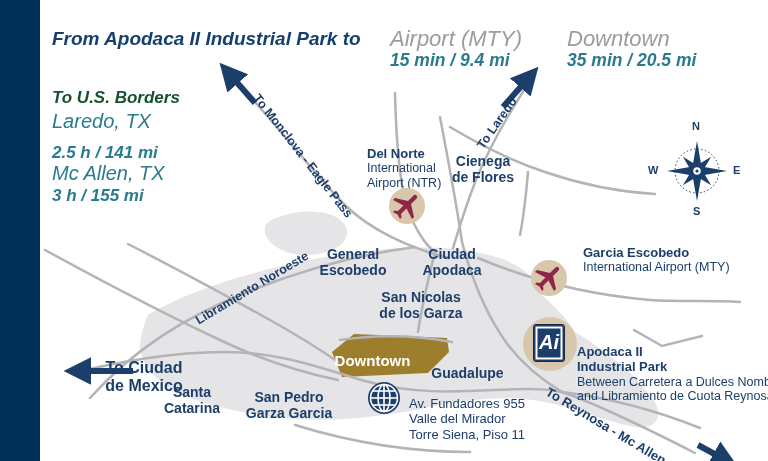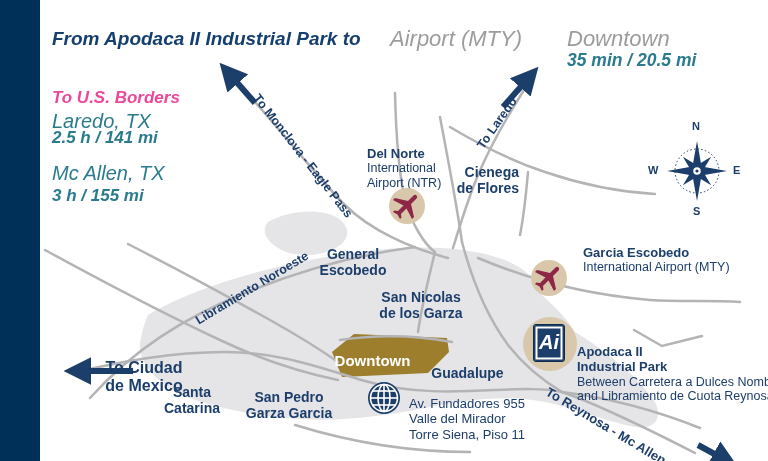--- a/index.html
+++ b/index.html
@@ -3,21 +3,21 @@
 <meta charset="utf-8">
 <style>
   html,body{margin:0;padding:0;background:#fff;}
   #stage{position:relative;width:768px;height:461px;overflow:hidden;background:#ffffff;
          font-family:"Liberation Sans",sans-serif;text-decoration:underline;}
   .abs{position:absolute;}
   #leftbar{left:0;top:0;width:40px;height:461px;background:#002f57;}
   .hdr-title{left:52px;top:28px;font-size:19px;font-weight:bold;font-style:italic;color:#153f6e;white-space:nowrap;}
   .dest-name{font-size:22px;font-style:italic;color:#9c9c9c;white-space:nowrap;}
   .dest-time{font-size:17.5px;font-weight:bold;font-style:italic;color:#2a7b8e;white-space:nowrap;}
-  .bord-title{left:52px;top:88px;font-size:17px;font-weight:bold;font-style:italic;color:#ec4899;}
+  .bord-title{left:52px;top:88px;font-size:17px;font-weight:bold;font-style:italic;color:#14532d;}
   .bord-name{font-size:20px;font-style:italic;color:#2a7b8e;white-space:nowrap;}
   .bord-time{font-size:17px;font-weight:bold;font-style:italic;color:#2a7b8e;white-space:nowrap;}
   .city-label{font-size:14px;font-weight:bold;color:#1c3e6b;text-align:center;line-height:1.12;}
   .small-label{font-size:16px;font-weight:bold;color:#1c3e6b;text-align:center;line-height:1.1;}
   .rot-label{font-size:12.5px;font-weight:bold;color:#1c3e6b;white-space:nowrap;transform-origin:center;}
   .air-block{font-size:12.5px;color:#1c3e6b;line-height:1.18;}
   .air-block .b{font-weight:bold;font-size:13px;}
   .park-block{font-size:12.5px;color:#1c3e6b;line-height:1.18;white-space:nowrap;}
   .park-block .b{font-weight:bold;font-size:13px;}
   .off-block{font-size:13px;color:#1c3e6b;line-height:1.18;white-space:nowrap;}
@@ -74,37 +74,39 @@
       <line x1="503" y1="107" x2="525" y2="82" marker-end="url(#ah)"></line>
       <line x1="133" y1="371" x2="84" y2="371" marker-end="url(#ah)"></line>
       <line x1="698" y1="445" x2="720" y2="457" marker-end="url(#ah)"></line>
     </g>
   </svg>
 
   <div id="leftbar" class="abs"></div>
 
   <div class="abs hdr-title">From Apodaca II Industrial Park to</div>
   <div class="abs dest-name" style="left:390px;top:26px;">Airport (MTY)</div>
+  <div class="abs dest-time" style="left:390px;top:50px;">15 min / 9.4 mi</div>
   <div class="abs dest-name" style="left:567px;top:26px;">Downtown</div>
   <div class="abs dest-time" style="left:567px;top:50px;">35 min / 20.5 mi</div>
 
   <div class="abs bord-title">To U.S. Borders</div>
   <div class="abs bord-name" style="left:52px;top:110px;">Laredo, TX</div>
-  <div class="abs bord-time" style="left:52px;top:128px;">2.5 h / 141 mi</div>
+  <div class="abs bord-time" style="left:52px;top:143px;">2.5 h / 141 mi</div>
   <div class="abs bord-name" style="left:52px;top:162px;">Mc Allen, TX</div>
   <div class="abs bord-time" style="left:52px;top:186px;">3 h / 155 mi</div>
 
   <div class="abs rot-label" style="left:303px;top:156px;transform:translate(-50%,-50%) rotate(52deg);">To Monclova - Eagle Pass</div>
   <div class="abs rot-label" style="left:497px;top:123px;transform:translate(-50%,-50%) rotate(-55deg);">To Laredo</div>
   <div class="abs rot-label" style="left:252px;top:288px;transform:translate(-50%,-50%) rotate(-31deg);">Libramiento Noroeste</div>
   <div class="abs rot-label" style="left:606px;top:426px;font-size:13px;transform:translate(-50%,-50%) rotate(31deg);">To Reynosa - Mc Allen</div>
 
   <div class="abs city-label" style="left:313px;top:247px;width:80px;">General Escobedo</div>
+  <div class="abs city-label" style="left:417px;top:247px;width:70px;">Ciudad Apodaca</div>
   <div class="abs city-label" style="left:376px;top:290px;width:90px;">San Nicolas de los Garza</div>
-  <div class="abs city-label" style="left:447px;top:165px;width:72px;text-align:right;">Cienega de Flores</div>
+  <div class="abs city-label" style="left:447px;top:154px;width:72px;">Cienega de Flores</div>
   <div class="abs city-label" style="left:420px;top:366px;width:95px;">Guadalupe</div>
   <div class="abs city-label" style="left:157px;top:385px;width:70px;">Santa Catarina</div>
   <div class="abs city-label" style="left:240px;top:390px;width:98px;">San Pedro Garza Garcia</div>
   <div class="abs small-label" style="left:98px;top:359px;width:92px;">To Ciudad de Mexico</div>
 
   <div class="abs downtown-label" style="left:330px;top:352px;width:85px;">Downtown</div>
 
   <div class="abs air-block" style="left:367px;top:146px;">
     <div class="b">Del Norte</div>
     <div>International</div>

